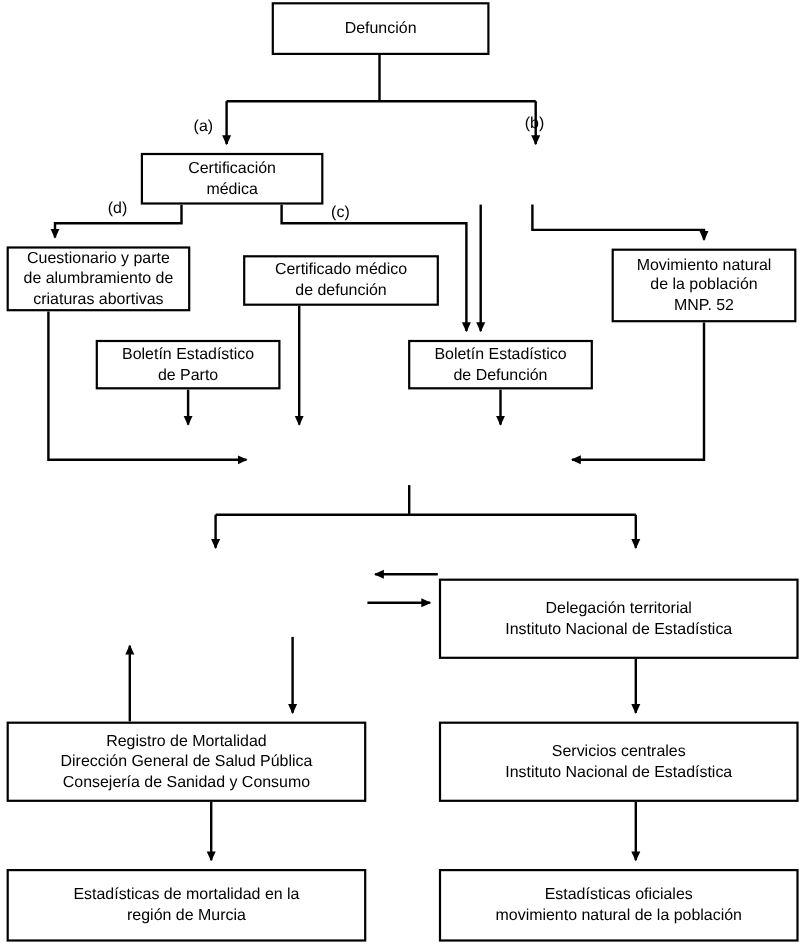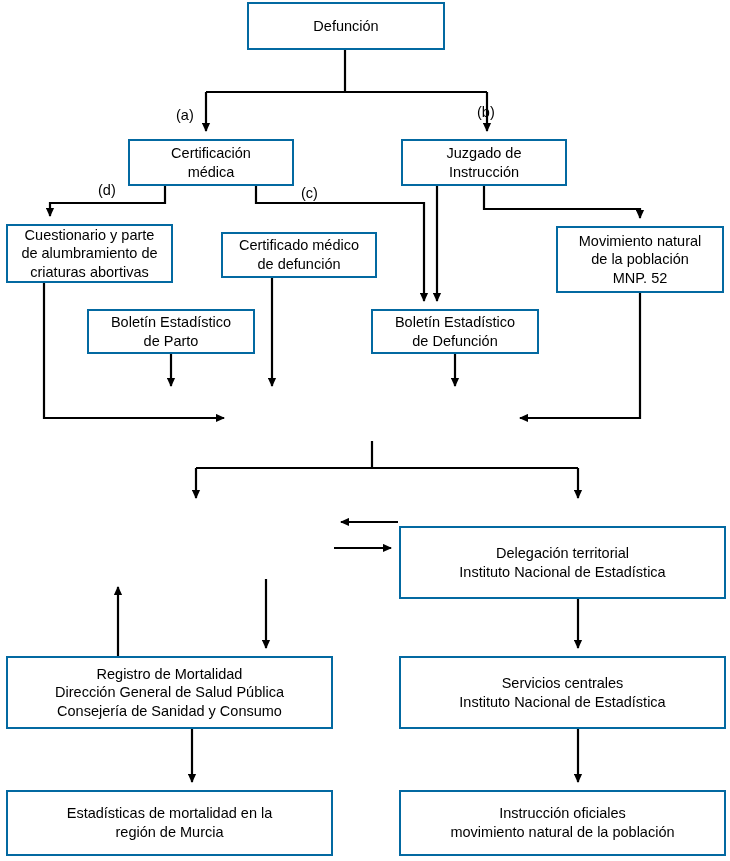--- a/index.html
+++ b/index.html
@@ -20,21 +20,21 @@
     position: absolute;
     left: 0;
     top: 0;
     width: 730px;
     height: 861px;
     pointer-events: none;
   }
   .node {
     position: absolute;
     box-sizing: border-box;
-    border: 2px solid #0369a1;
+    border: 2px solid #000000;
     background: #ffffff;
     display: flex;
     align-items: center;
     justify-content: center;
     text-align: center;
     color: #000000;
     font-size: 14.5px;
     line-height: 1.28;
     padding: 2px 4px;
     white-space: pre-line;
@@ -104,28 +104,26 @@
 
       <path d="M578,729 L578,782" marker-end="url(#arrowhead)"></path>
     </g>
   </svg>
 
   <div class="node" style="left:247px; top:2px; width:198px; height:48px;">Defunción</div>
 
   <div class="node" style="left:128px; top:139px; width:166px; height:47px;">Certificación
 médica</div>
 
-  <div class="node" style="left:401px; top:139px; width:166px; height:47px;">Juzgado de
-Instrucción</div>
 
   <div class="node" style="left:6px; top:224px; width:167px; height:59px;">Cuestionario y parte
 de alumbramiento de
 criaturas abortivas</div>
 
-  <div class="node" style="left:221px; top:232px; width:156px; height:46px;">Certificado médico
+  <div class="node" style="left:221px; top:232px; width:178px; height:46px;">Certificado médico
 de defunción</div>
 
   <div class="node" style="left:556px; top:226px; width:168px; height:67px;">Movimiento natural
 de la población
 MNP. 52</div>
 
   <div class="node" style="left:87px; top:309px; width:168px; height:45px;">Boletín Estadístico
 de Parto</div>
 
   <div class="node" style="left:371px; top:309px; width:168px; height:45px;">Boletín Estadístico
@@ -139,21 +137,21 @@
   <div class="node" style="left:6px; top:656px; width:327px; height:73px;">Registro de Mortalidad
 Dirección General de Salud Pública
 Consejería de Sanidad y Consumo</div>
 
   <div class="node" style="left:399px; top:656px; width:327px; height:73px;">Servicios centrales
 Instituto Nacional de Estadística</div>
 
   <div class="node" style="left:6px; top:790px; width:327px; height:66px;">Estadísticas de mortalidad en la
 región de Murcia</div>
 
-  <div class="node" style="left:399px; top:790px; width:327px; height:66px;">Instrucción oficiales
+  <div class="node" style="left:399px; top:790px; width:327px; height:66px;">Estadísticas oficiales
 movimiento natural de la población</div>
 
   <div class="edge-label" style="left:176px; top:108px;">(a)</div>
 
   <div class="edge-label" style="left:477px; top:105px;">(b)</div>
 
   <div class="edge-label" style="left:98px; top:183px;">(d)</div>
 
   <div class="edge-label" style="left:301px; top:186px;">(c)</div>
 

